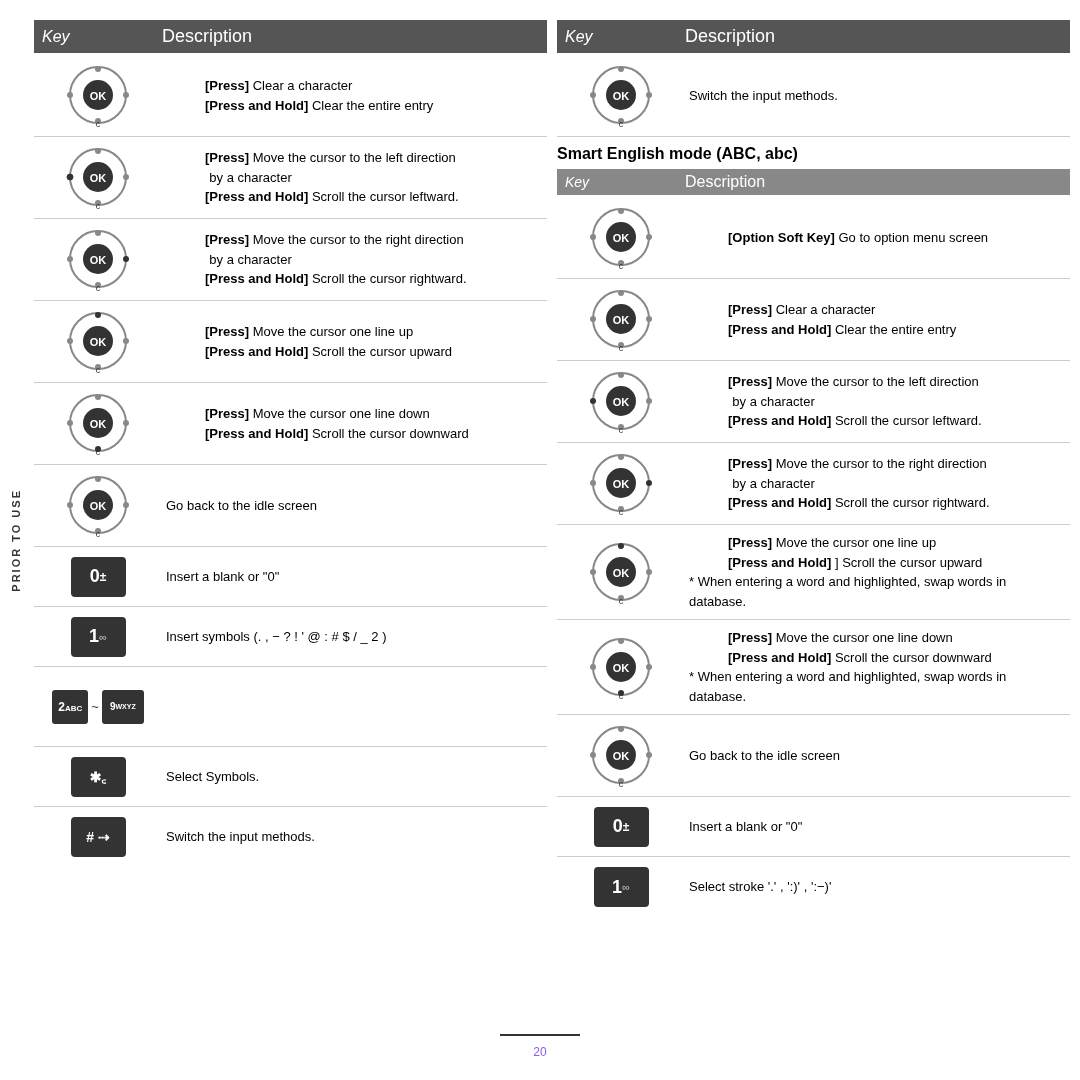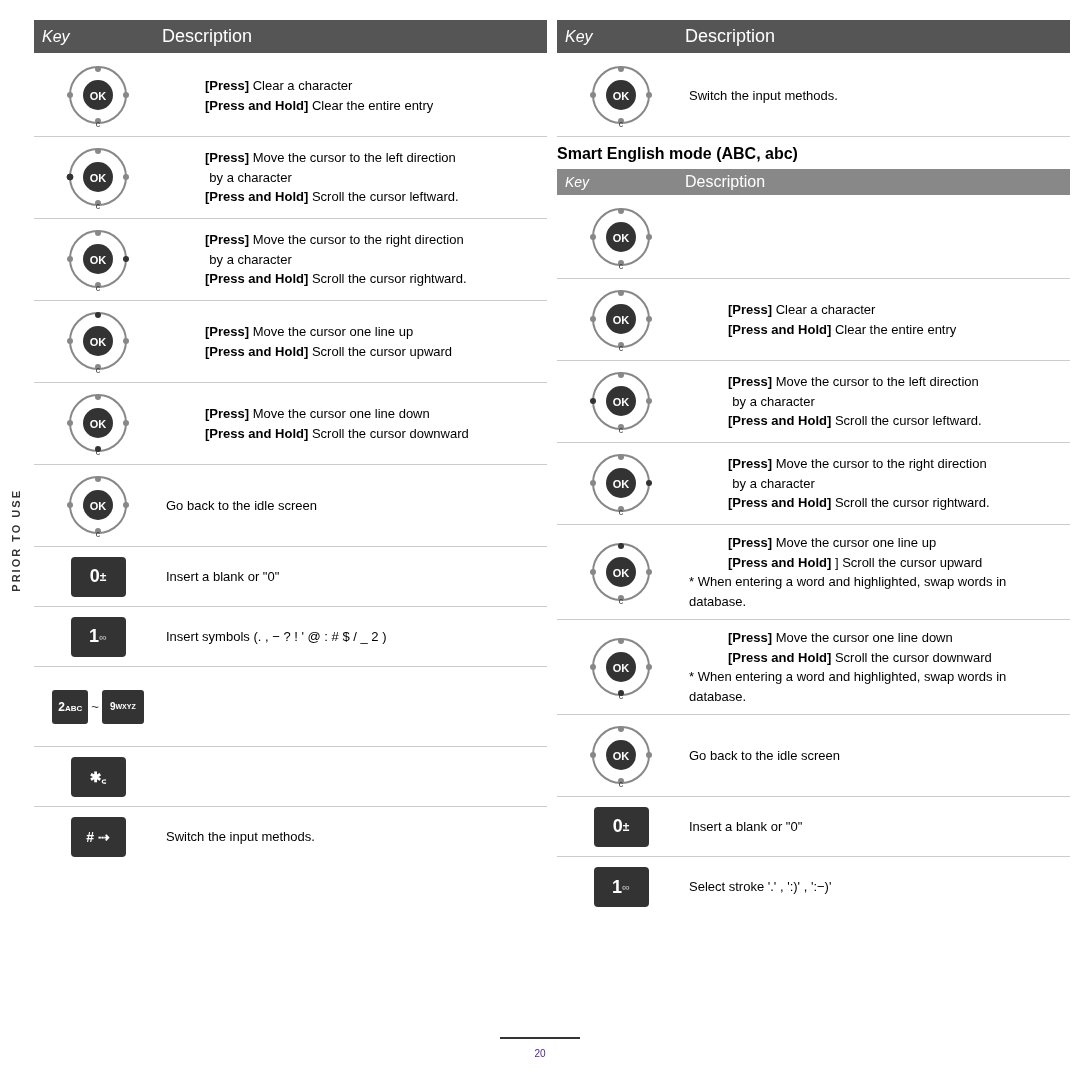--- a/index.html
+++ b/index.html
@@ -181,22 +181,22 @@
       font-style: italic;
     }
     .sub-table-header .col-desc {
       flex: 1;
       font-size: 16px;
     }
 
     .page-number {
       text-align: center;
       padding: 6px;
-      font-size: 10px;
-      color: #4c1d95;
+      font-size: 12px;
+      color: #8b5cf6;
     }
 
     .divider {
       width: 80px;
       height: 2px;
       background: #333;
       margin: 0 auto 3px;
     }
   </style>
 </head>
@@ -374,20 +374,21 @@
               9<span style="font-size:7px;">WXYZ</span>
             </div>
           </div>
         </div>
       </div>
 
       <div class="table-row">
         <div class="key-cell">
           <div class="special-key">✱꜀</div>
         </div>
+        <div class="desc-cell">Select Symbols.</div>
       </div>
 
       <div class="table-row" style="border-bottom: none;">
         <div class="key-cell">
           <div class="special-key"># ⇢</div>
         </div>
         <div class="desc-cell">Switch the input methods.</div>
       </div>
 
     </div>
@@ -435,20 +436,23 @@
               <circle cx="40" cy="58" r="3" fill="#888"></circle>
               <circle cx="12" cy="32" r="3" fill="#888"></circle>
               <circle cx="68" cy="32" r="3" fill="#888"></circle>
               <circle cx="40" cy="32" r="28" fill="none" stroke="#888" stroke-width="2"></circle>
               <circle cx="40" cy="32" r="15" fill="#333"></circle>
               <text x="40" y="37" text-anchor="middle" fill="white" font-size="11" font-weight="bold">OK</text>
               <text x="40" y="64" text-anchor="middle" fill="#333" font-size="9">c</text>
             </svg>
           </div>
         </div>
+        <div class="desc-cell">
+          <span class="bold-text">[Option Soft Key]</span> Go to option menu screen
+        </div>
       </div>
 
       <div class="table-row">
         <div class="key-cell">
           <div class="nav-key">
             <svg viewBox="0 0 80 65">
               <circle cx="40" cy="32" r="28" fill="none" stroke="#888" stroke-width="2"></circle>
               <circle cx="40" cy="6" r="3" fill="#888"></circle>
               <circle cx="40" cy="58" r="3" fill="#888"></circle>
               <circle cx="12" cy="32" r="3" fill="#888"></circle>

